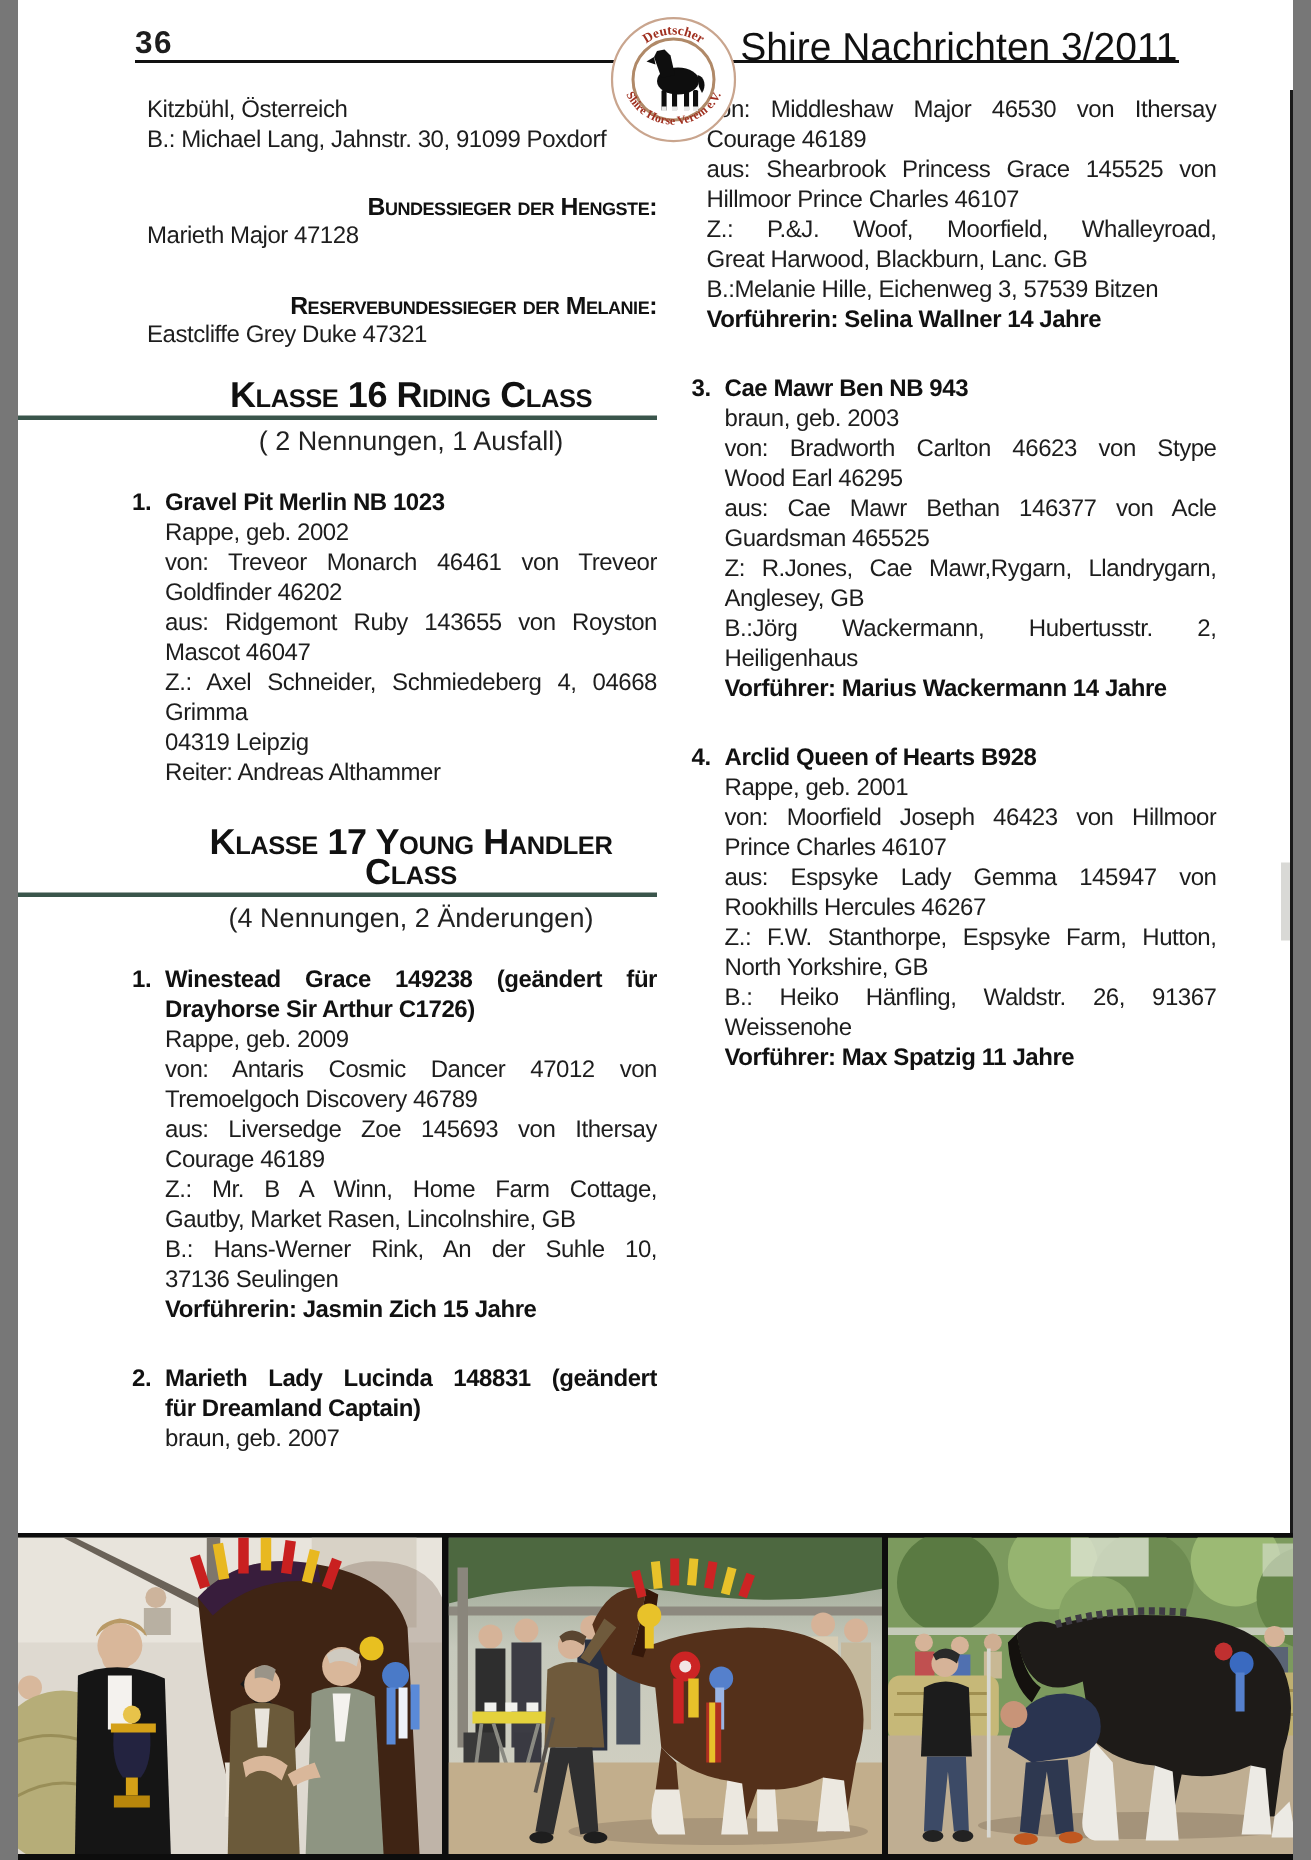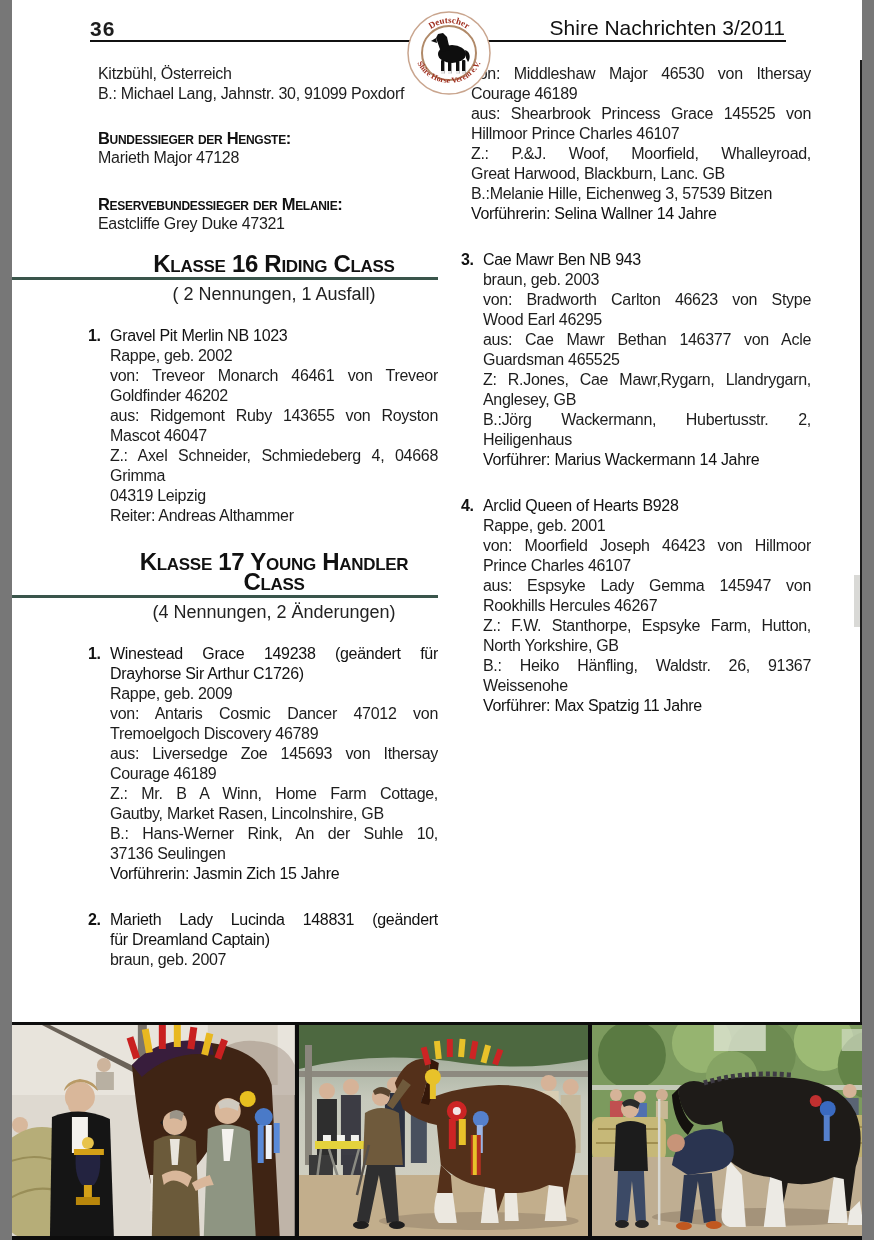--- a/index.html
+++ b/index.html
@@ -4,33 +4,33 @@
 <style>
   html,body { margin:0; padding:0; background:#777; }
   #page {
     position:relative; width:850px; height:1240px; background:#ffffff;
     font-family:"Liberation Sans", sans-serif; color:#1d1d1d; overflow:hidden;
     margin:0 auto;
   }
   
   .hdr-rule { position:absolute; left:78px; right:76px; top:40px; height:2px; background:#111; }
   .pagenum { position:absolute; left:78px; top:17px; font-size:21px; font-weight:bold; letter-spacing:1px; }
-  .jtitle  { position:absolute; right:77px; top:16px; font-size:21px; font-weight:400; color:#111; }
+  .jtitle  { position:absolute; right:77px; top:16px; font-size:26px; font-weight:400; color:#111; }
   .logo { position:absolute; left:395px; top:8px; width:84px; height:90px; z-index:2; }
 
   
   .col { position:absolute; top:64px; width:350px; font-size:16px; line-height:20px; letter-spacing:-0.3px; }
   .col-left  { left:76px;  }
   .col-right { left:449px; }
   .indent { margin-left:10px; }
   .ln { height:20px; overflow:hidden; }
   .j  { text-align:justify; }
   .j::after { content:""; display:inline-block; width:100%; height:0; }
-  .b  { font-weight:normal; color:#111; }
-  .wlabel { font-weight:bold; font-variant:small-caps; font-size:16.5px; color:#111; }
+  .b  { font-weight:bold; color:#111; }
+  .wlabel { font-weight:bold; font-variant:small-caps; font-size:16.5px; color:#111;text-align:right; }
   .gap24 { height:24px; } .gap26 { height:26px; } .gap20 { height:20px; } .gap22 { height:22px; }
   .heading { font-weight:bold; font-size:24px; text-align:center; font-variant:small-caps; color:#111; margin-left:22px; }
   .sect-rule { height:3px; background:#3a554b; margin-left:-76px; width:calc(100% + 76px); margin-top:3px; }
   .subtitle { text-align:center; font-size:18px; margin-left:22px; margin-top:4px; letter-spacing:0; color:#222; }
   .entry { display:grid; grid-template-columns:22px 1fr; }
   .num { font-weight:bold; color:#111; }
 
   
   .edge-line { position:absolute; right:0; top:60px; width:2px; height:962px; background:#1a1a1a; }
   .edge-smudge { position:absolute; right:2px; top:575px; width:6px; height:52px; background:#d9d9d6; }

